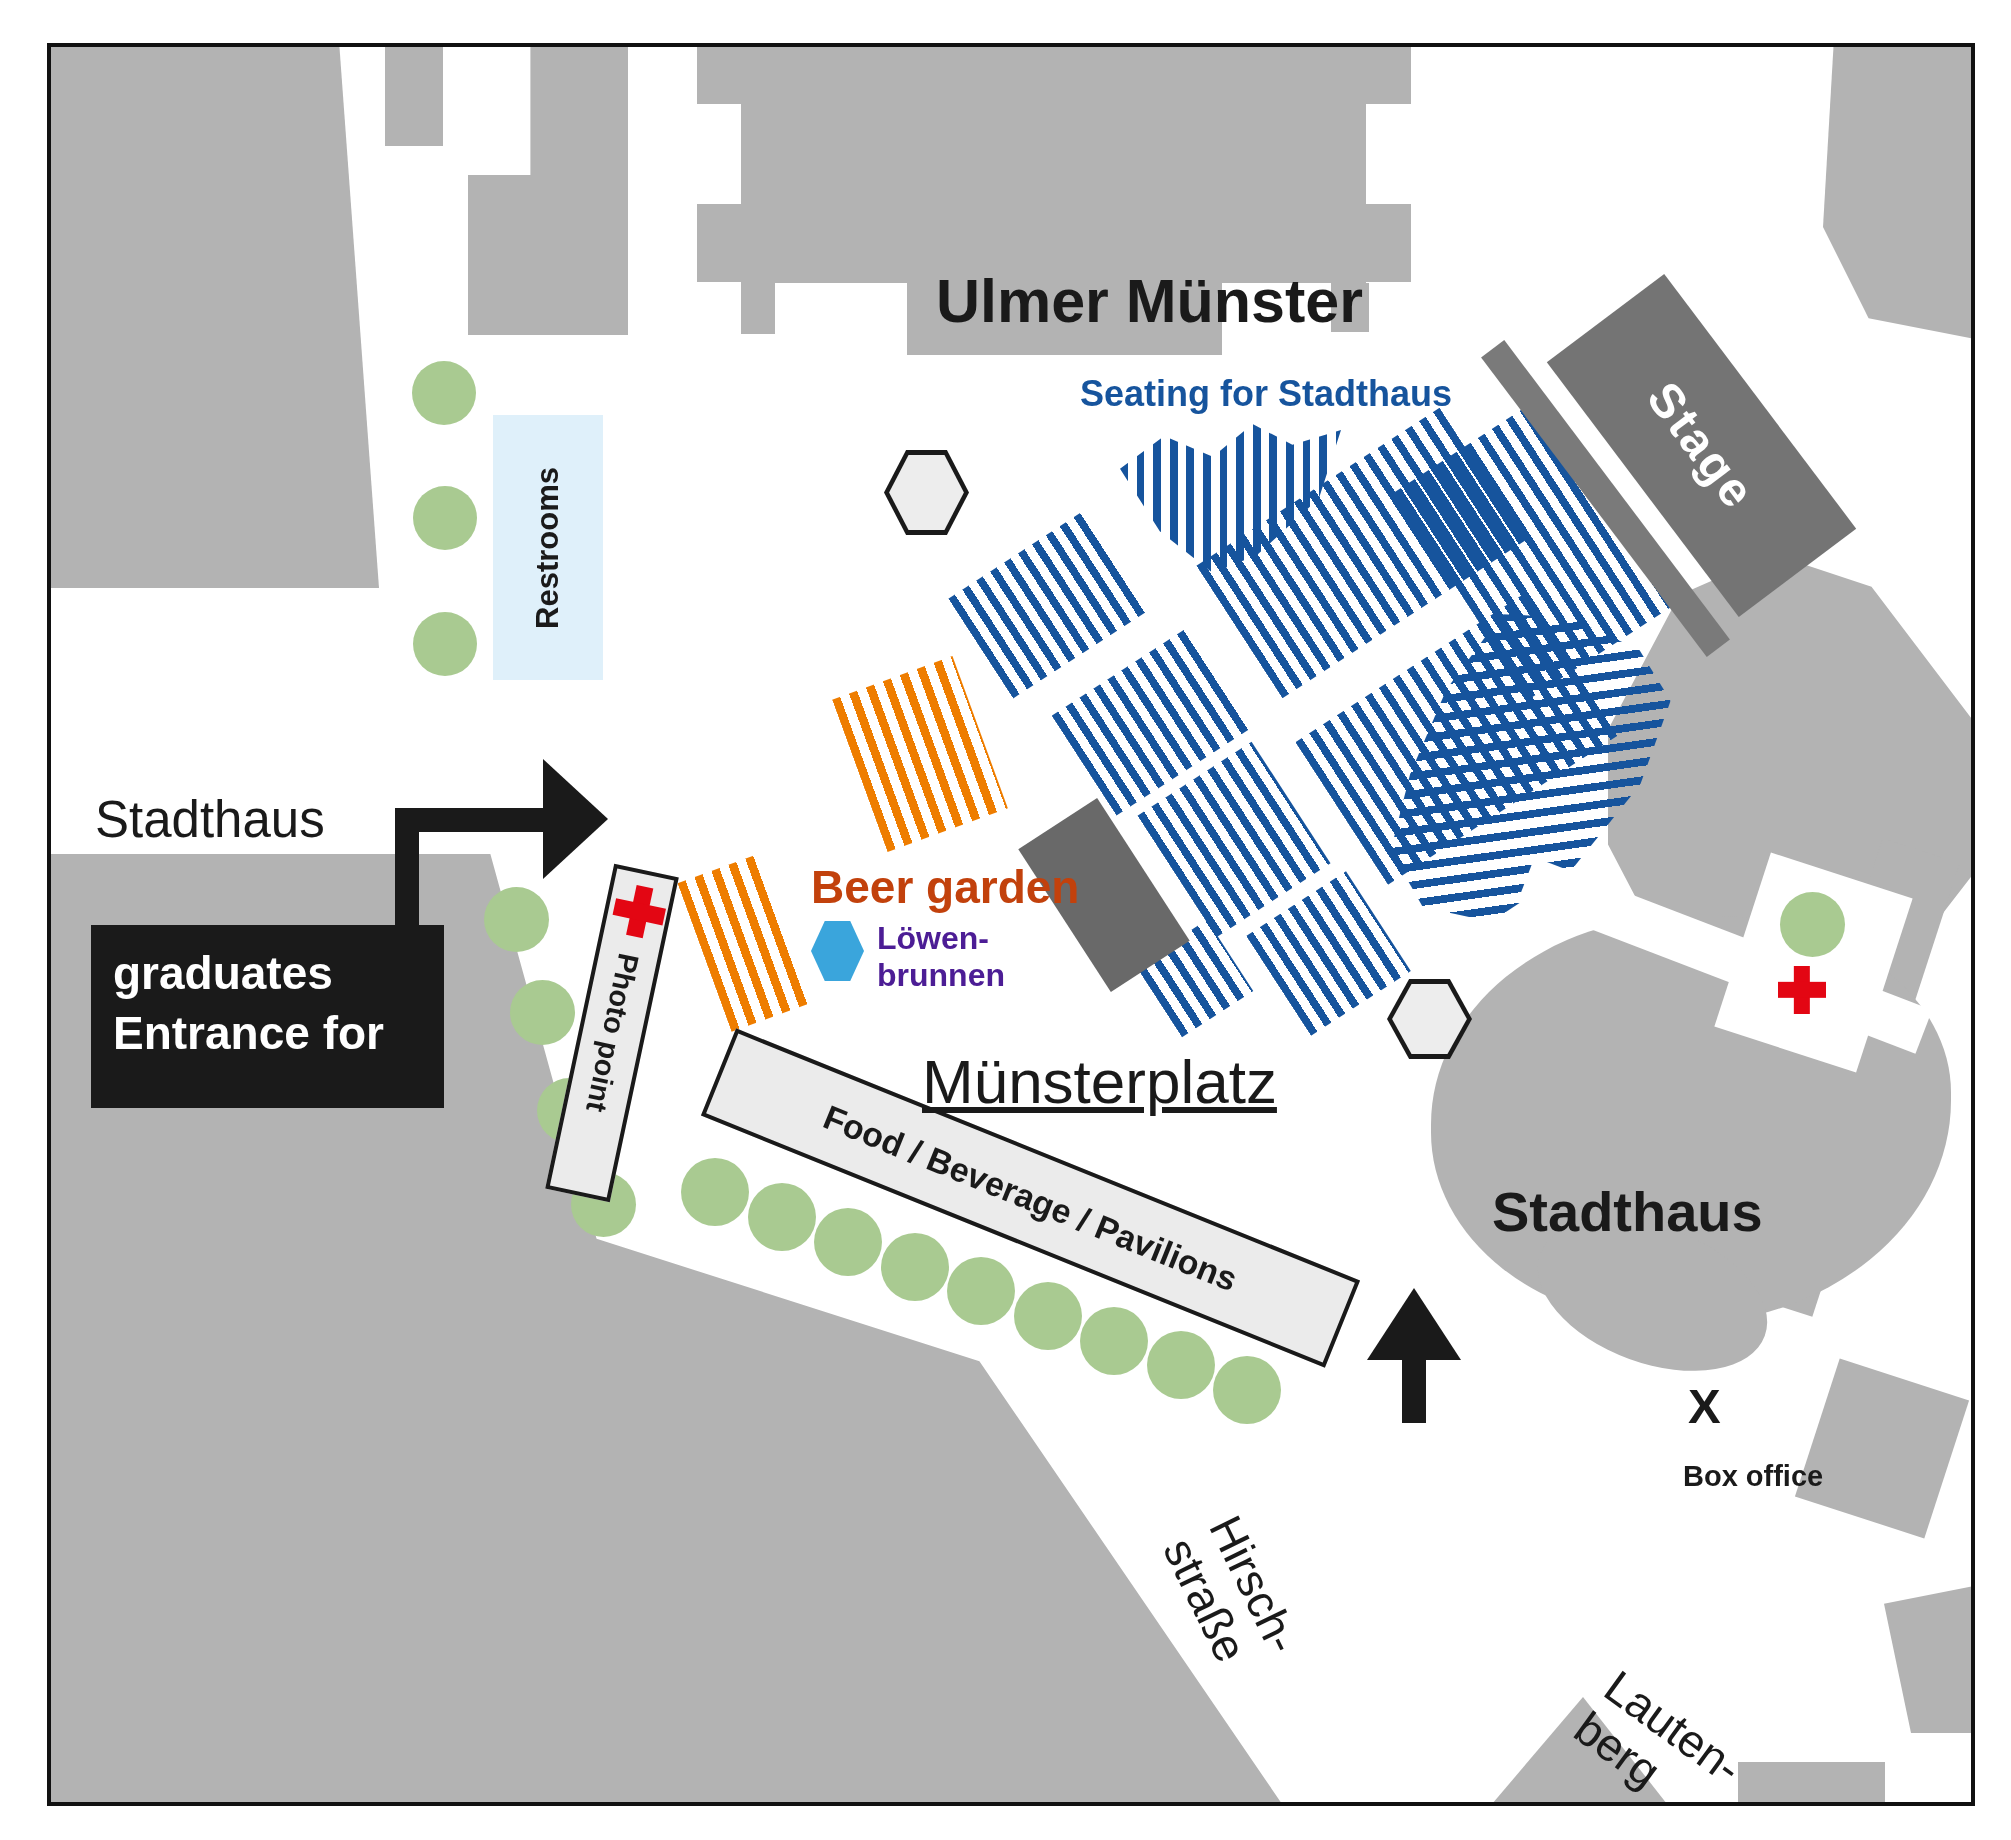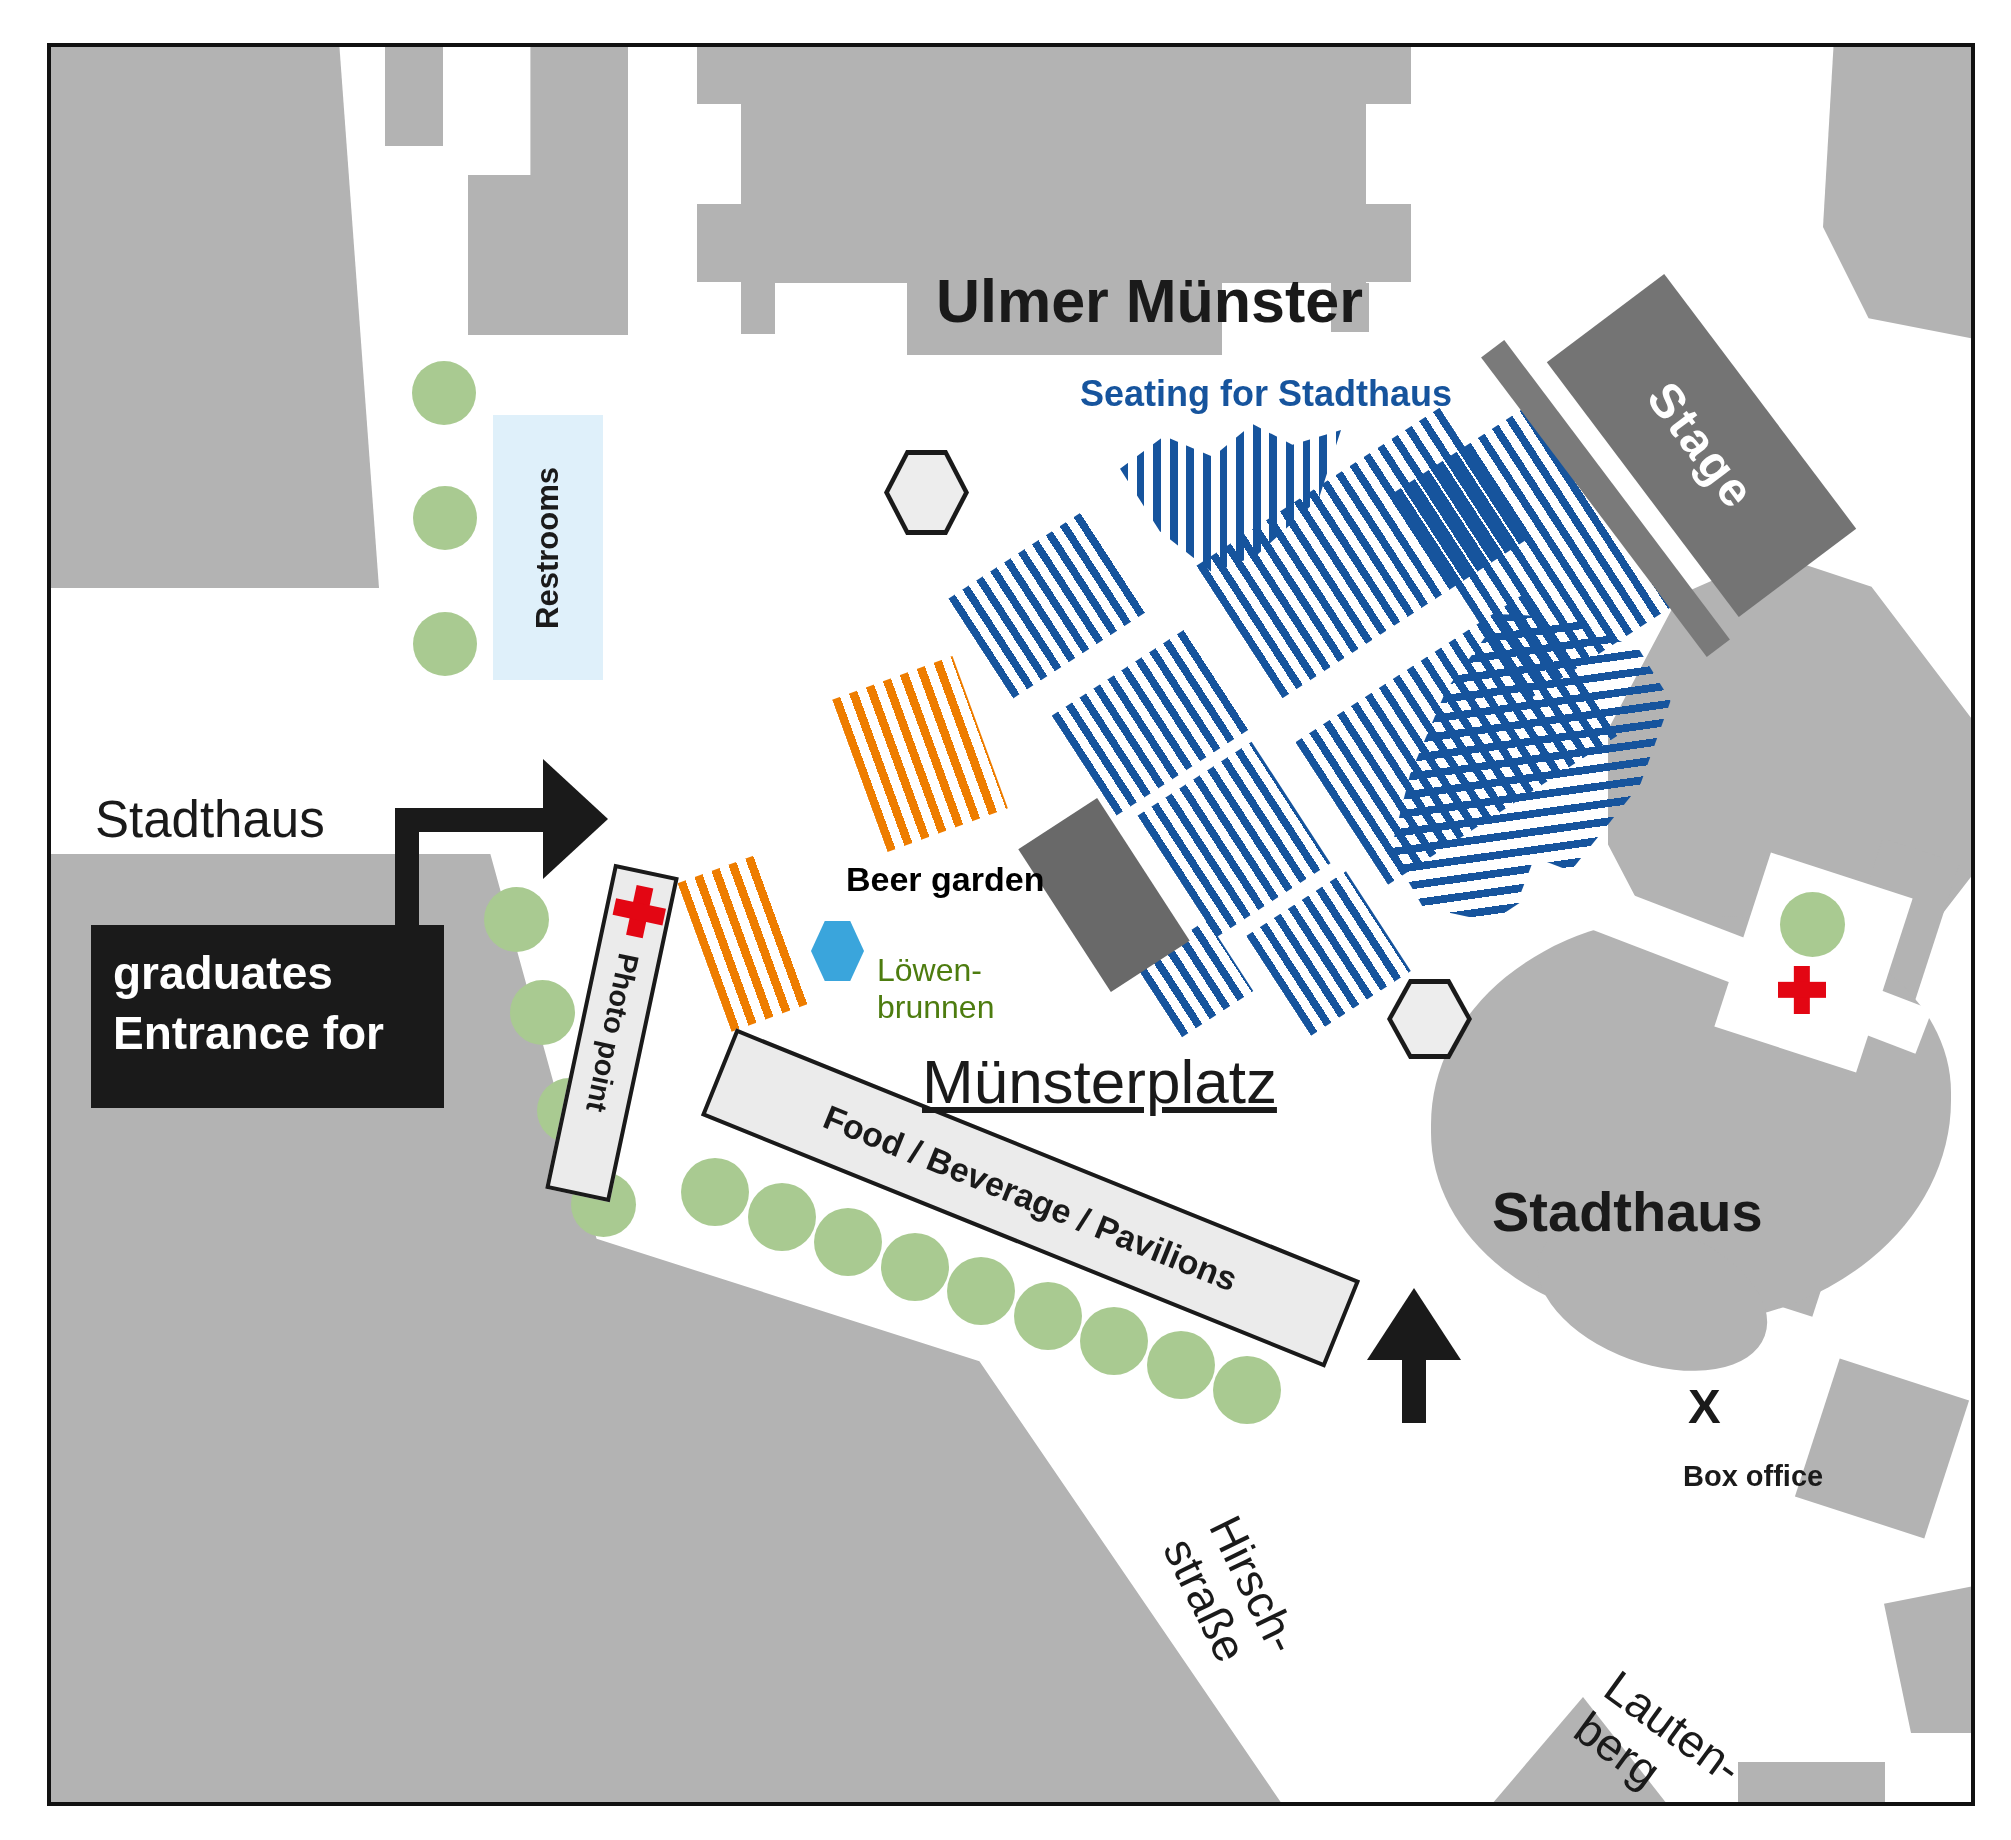--- a/index.html
+++ b/index.html
@@ -132,22 +132,22 @@
 
   <div class="abs arrow" style="left:1402px;top:1346px;width:24px;height:77px;"></div>
   <div class="abs" style="left:1367px;top:1288px;width:0;height:0;border-left:47px solid transparent;border-right:47px solid transparent;border-bottom:72px solid #1a1a1a;z-index:42;"></div>
 
   <div class="abs lbl" style="left:1688px;top:1378px;font-size:49px;font-weight:bold;">X</div>
   <div class="abs lbl" style="left:1683px;top:1460px;font-size:29px;font-weight:600;">Box office</div>
 
   <div class="abs lbl" style="left:750px;top:266px;width:613px;text-align:right;font-size:61px;font-weight:bold;">Ulmer Münster</div>
   <div class="abs lbl" style="left:95px;top:790px;font-size:51px;">Stadthaus</div>
   <div class="abs lbl" style="left:1080px;top:373px;font-size:36px;font-weight:bold;color:#16549d;">Seating for Stadthaus</div>
-  <div class="abs lbl" style="left:811px;top:860px;font-size:34px;font-weight:bold;color:#000000;margin-left:35px;">Beer garden</div>
-  <div class="abs" style="left:877px;top:920px;font-size:32px;font-weight:normal;color:#4d7c0f;line-height:1.16;z-index:35;margin-top:32px;">
+  <div class="abs lbl" style="left:811px;top:860px;font-size:46px;font-weight:bold;color:#c2410c;">Beer garden</div>
+  <div class="abs" style="left:877px;top:920px;font-size:32px;font-weight:bold;color:#4c1d95;line-height:1.16;z-index:35;">
     <div>Löwen-</div>
     <div>brunnen</div>
   </div>
   <div class="abs lbl" style="left:922px;top:1046px;font-size:62px;text-decoration:underline;">Münsterplatz</div>
   <div class="abs lbl" style="left:1492px;top:1179px;font-size:56px;font-weight:bold;">Stadthaus</div>
   <div class="abs" style="left:1245px;top:1508px;font-size:46px;line-height:1.1;transform:rotate(64deg);transform-origin:left top;z-index:35;">
     <div>Hirsch-</div>
     <div>straße</div>
   </div>
   <div class="abs" style="left:1625px;top:1661px;font-size:46px;line-height:1.1;transform:rotate(36deg);transform-origin:left top;z-index:35;">

